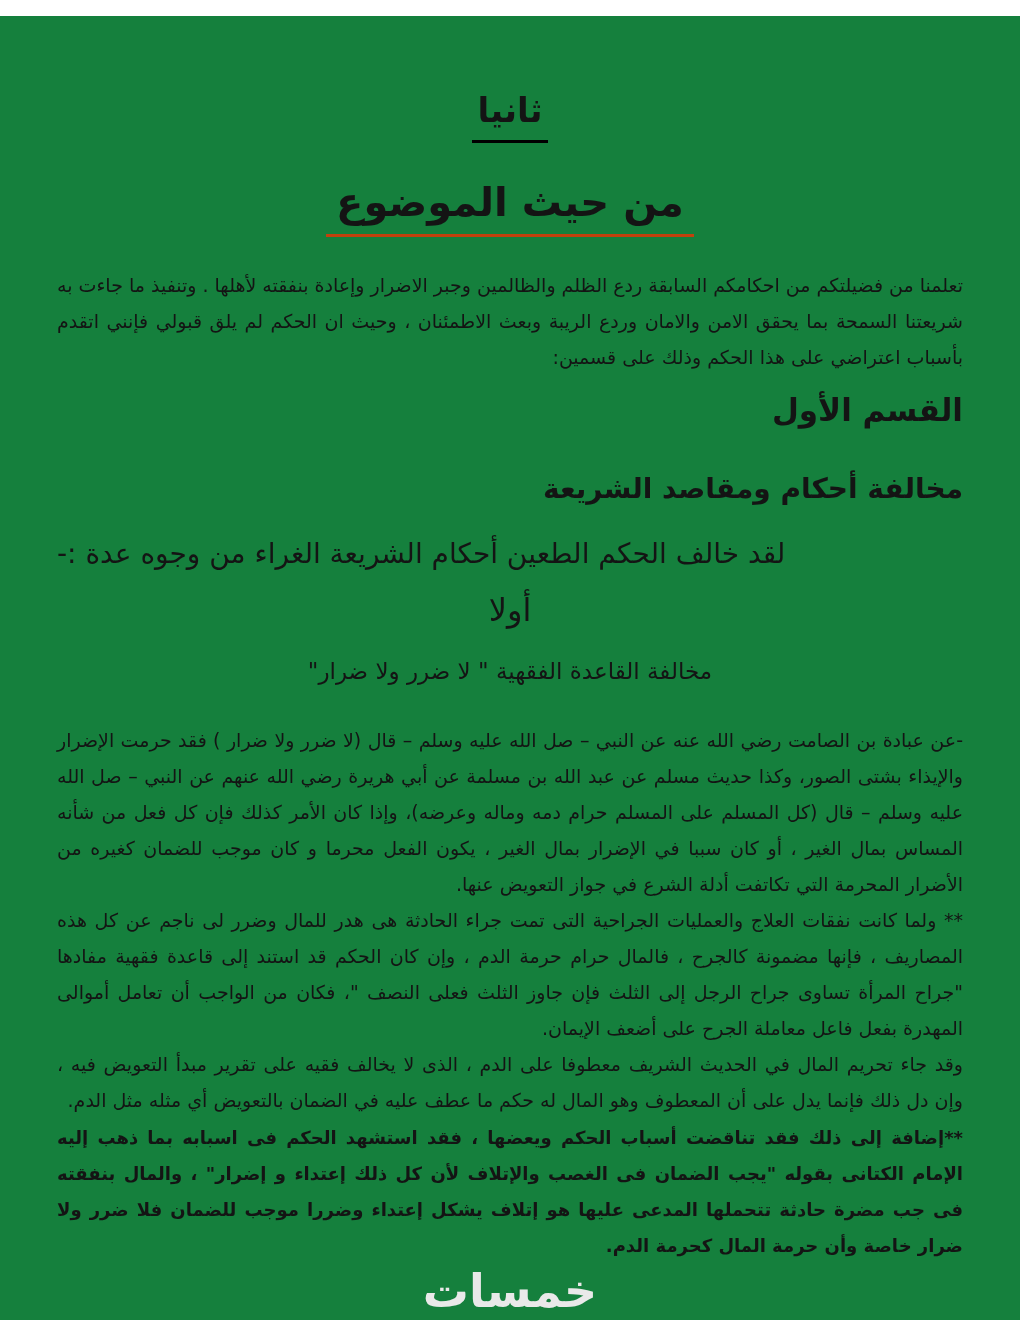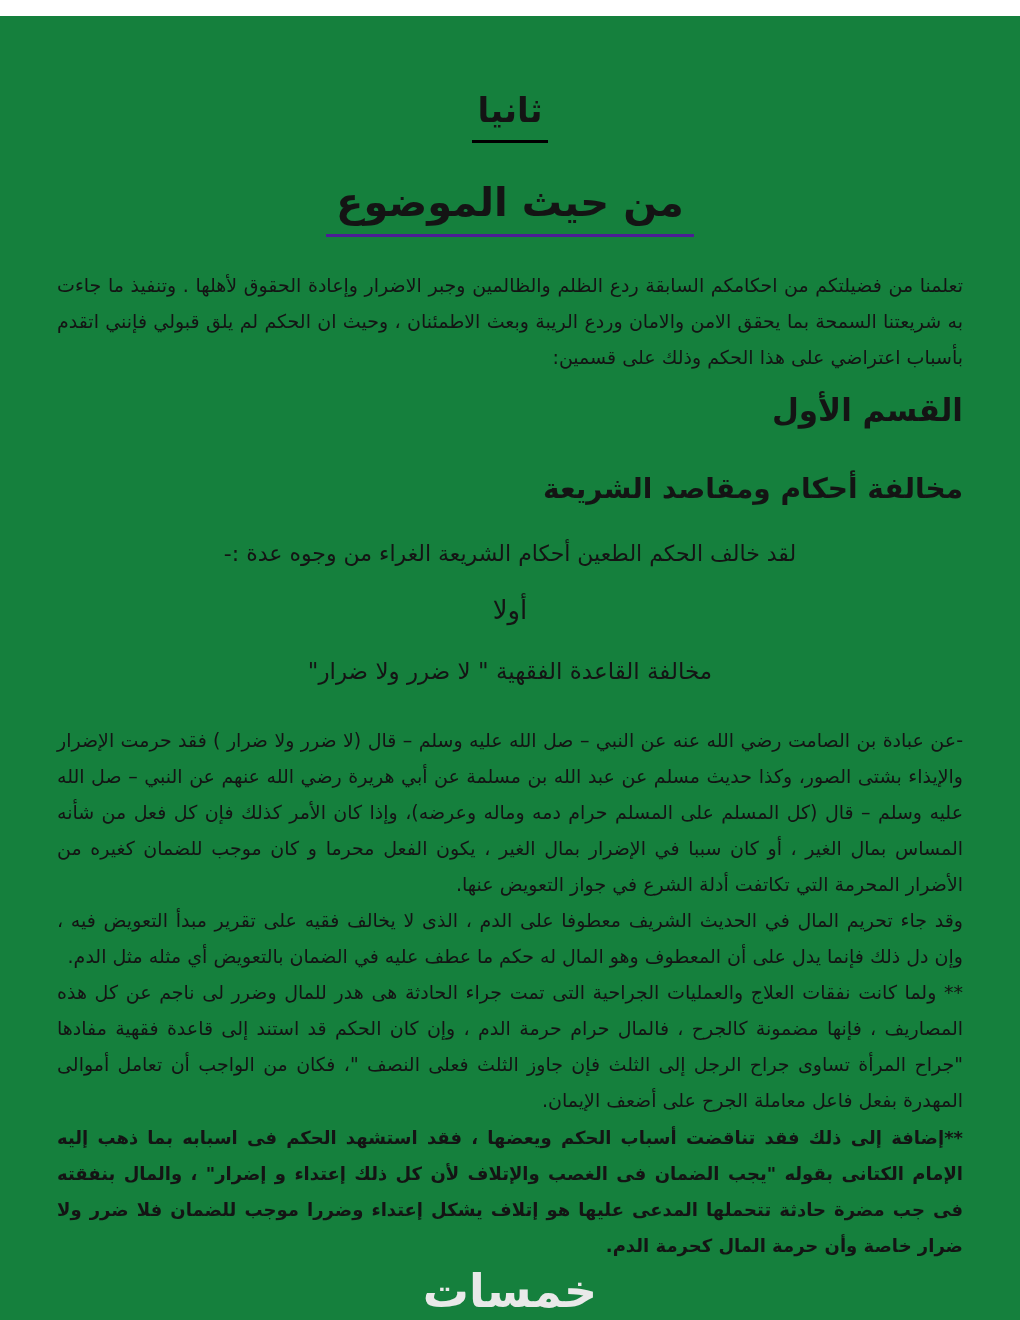--- a/index.html
+++ b/index.html
@@ -36,21 +36,21 @@
   .subject-title{
     text-align:center;
     font-size:40px;
     font-weight:bold;
     line-height:1.25;
     margin:0 0 30px 0;
   }
   .subject-title .underlined{
     display:inline-block;
     padding:0 10px 7px 10px;
-    border-bottom:3px solid #4c1d95;
+    border-bottom:3px solid #c2410c;
   }
   
   .para{
     font-size:19px;
     line-height:36px;
     text-align:justify;
     margin:0;
   }
   .intro{ margin-bottom:13px; }
   
@@ -61,28 +61,28 @@
     line-height:44px;
     margin:0 0 36px 0;
   }
   .section-subheading{
     font-size:28px;
     font-weight:bold;
     line-height:42px;
     margin:0 0 30px 0;
   }
   .lead-line{
-    font-size:22px;
+    font-size:28px;
     line-height:28px;
-    text-align:center;
+    text-align:left;
     margin:0 0 24px 0;
   }
   .first-marker{
     text-align:center;
-    font-size:26px;
+    font-size:32px;
     line-height:36px;
     margin:0 0 26px 0;
   }
   .rule-title{
     text-align:center;
     font-size:23px;
     line-height:34px;
     margin:0 0 34px 0;
   }
   .body-para{ margin-bottom:0; }
@@ -115,35 +115,35 @@
 <div class="page">
 
   <div class="main-title">
     <span class="underlined">ثانيا</span>
   </div>
 
   <div class="subject-title">
     <span class="underlined">من حيث الموضوع</span>
   </div>
 
-  <p class="para intro">تعلمنا من فضيلتكم من احكامكم السابقة ردع الظلم والظالمين وجبر الاضرار وإعادة الحقوق لأهلها . وتنفيذ ما جاءت به شريعتنا السمحة بما يحقق الامن والامان وردع الريبة وبعث الاطمئنان ، وحيث ان الحكم لم يلق قبولي فإنني اتقدم بأسباب اعتراضي على هذا الحكم وذلك على قسمين:</p>
+  <p class="para intro">تعلمنا من فضيلتكم من احكامكم السابقة ردع الظلم والظالمين وجبر الاضرار وإعادة بنفقته لأهلها . وتنفيذ ما جاءت به شريعتنا السمحة بما يحقق الامن والامان وردع الريبة وبعث الاطمئنان ، وحيث ان الحكم لم يلق قبولي فإنني اتقدم بأسباب اعتراضي على هذا الحكم وذلك على قسمين:</p>
 
   <div class="section-heading">القسم الأول</div>
 
   <div class="section-subheading">مخالفة أحكام ومقاصد الشريعة</div>
 
   <p class="lead-line">لقد خالف الحكم الطعين أحكام الشريعة الغراء من وجوه عدة :-</p>
 
   <div class="first-marker">أولا</div>
 
   <div class="rule-title">مخالفة القاعدة الفقهية " لا ضرر ولا ضرار"</div>
 
   <p class="para body-para">-عن عبادة بن الصامت رضي الله عنه عن النبي – صل الله عليه وسلم – قال (لا ضرر ولا ضرار ) فقد حرمت الإضرار والإيذاء بشتى الصور، وكذا حديث مسلم عن عبد الله بن مسلمة عن أبي هريرة رضي الله عنهم عن النبي – صل الله عليه وسلم – قال (كل المسلم على المسلم حرام دمه وماله وعرضه)، وإذا كان الأمر كذلك فإن كل فعل من شأنه المساس بمال الغير ، أو كان سببا في الإضرار بمال الغير ، يكون الفعل محرما و كان موجب للضمان كغيره من الأضرار المحرمة التي تكاتفت أدلة الشرع في جواز التعويض عنها.</p>
 
+  <p class="para body-para">** ولما كانت نفقات العلاج والعمليات الجراحية التى تمت جراء الحادثة هى هدر للمال وضرر لى ناجم عن كل هذه المصاريف ، فإنها مضمونة كالجرح ، فالمال حرام حرمة الدم ، وإن كان الحكم قد استند إلى قاعدة فقهية مفادها "جراح المرأة تساوى جراح الرجل إلى الثلث فإن جاوز الثلث فعلى النصف "، فكان من الواجب أن تعامل أموالى المهدرة بفعل فاعل معاملة الجرح على أضعف الإيمان.</p>
+
   <p class="para body-para">وقد جاء تحريم المال في الحديث الشريف معطوفا على الدم ، الذى لا يخالف فقيه على تقرير مبدأ التعويض فيه ، وإن دل ذلك فإنما يدل على أن المعطوف وهو المال له حكم ما عطف عليه في الضمان بالتعويض أي مثله مثل الدم.</p>
-
-  <p class="para body-para">** ولما كانت نفقات العلاج والعمليات الجراحية التى تمت جراء الحادثة هى هدر للمال وضرر لى ناجم عن كل هذه المصاريف ، فإنها مضمونة كالجرح ، فالمال حرام حرمة الدم ، وإن كان الحكم قد استند إلى قاعدة فقهية مفادها "جراح المرأة تساوى جراح الرجل إلى الثلث فإن جاوز الثلث فعلى النصف "، فكان من الواجب أن تعامل أموالى المهدرة بفعل فاعل معاملة الجرح على أضعف الإيمان.</p>
 
   <p class="emphasized">**إضافة إلى ذلك فقد تناقضت أسباب الحكم ويعضها ، فقد استشهد الحكم فى اسبابه بما ذهب إليه الإمام الكتانى بقوله "يجب الضمان فى الغصب والإتلاف لأن كل ذلك إعتداء و إضرار" ، والمال بنفقته فى جب مضرة حادثة تتحملها المدعى عليها هو إتلاف يشكل إعتداء وضررا موجب للضمان فلا ضرر ولا ضرار خاصة وأن حرمة المال كحرمة الدم.</p>
 
   <div class="watermark">خمسات</div>
 
 </div>
 
 </body></html>

